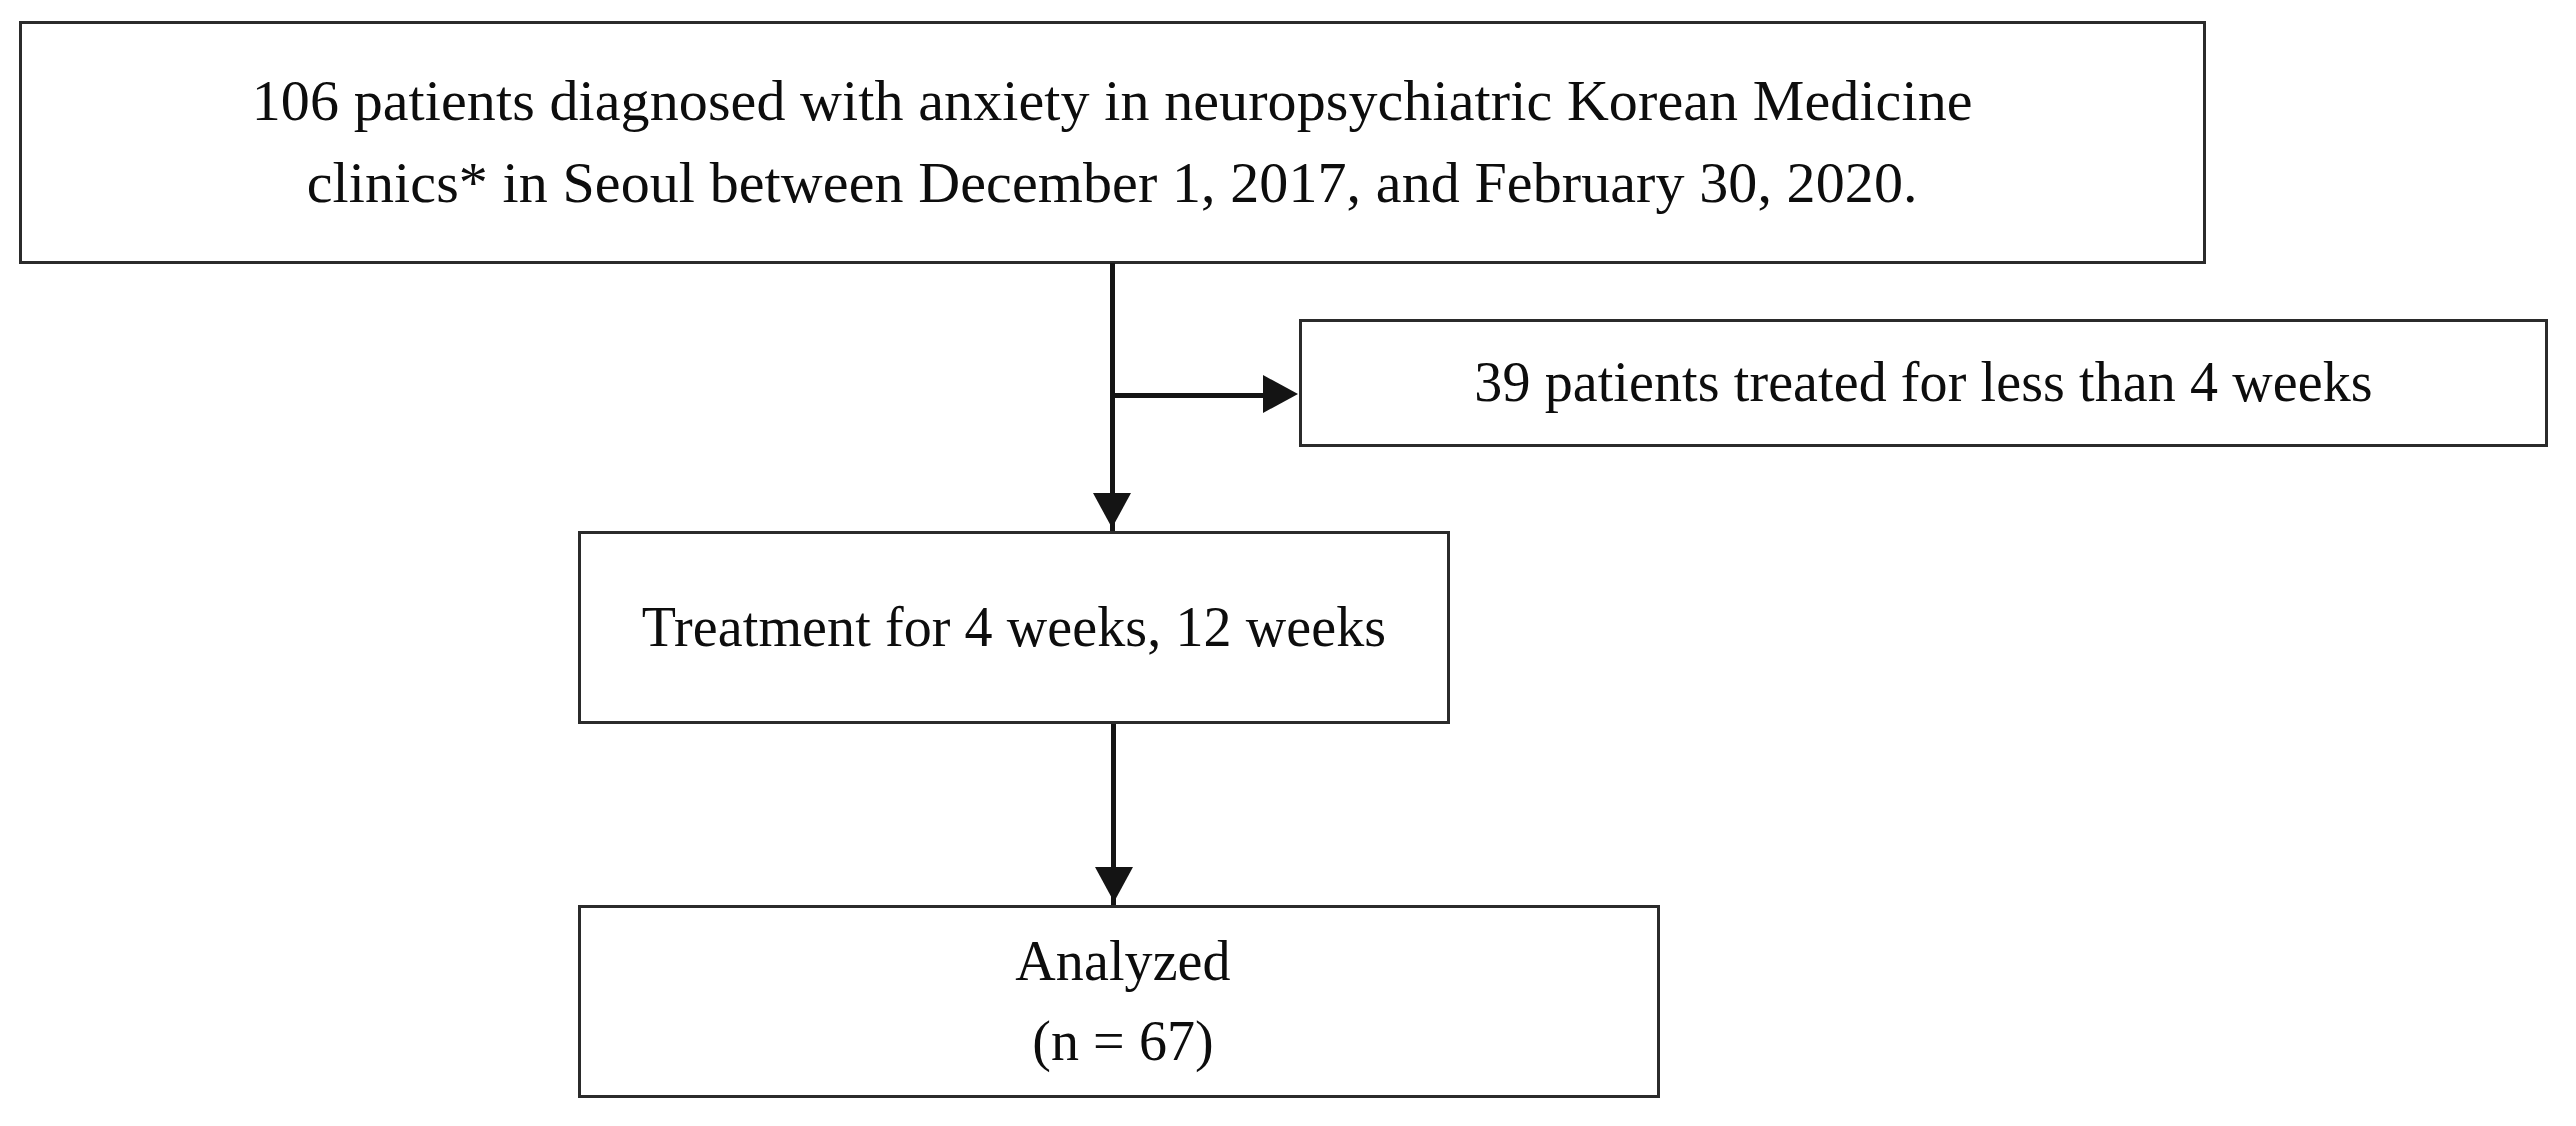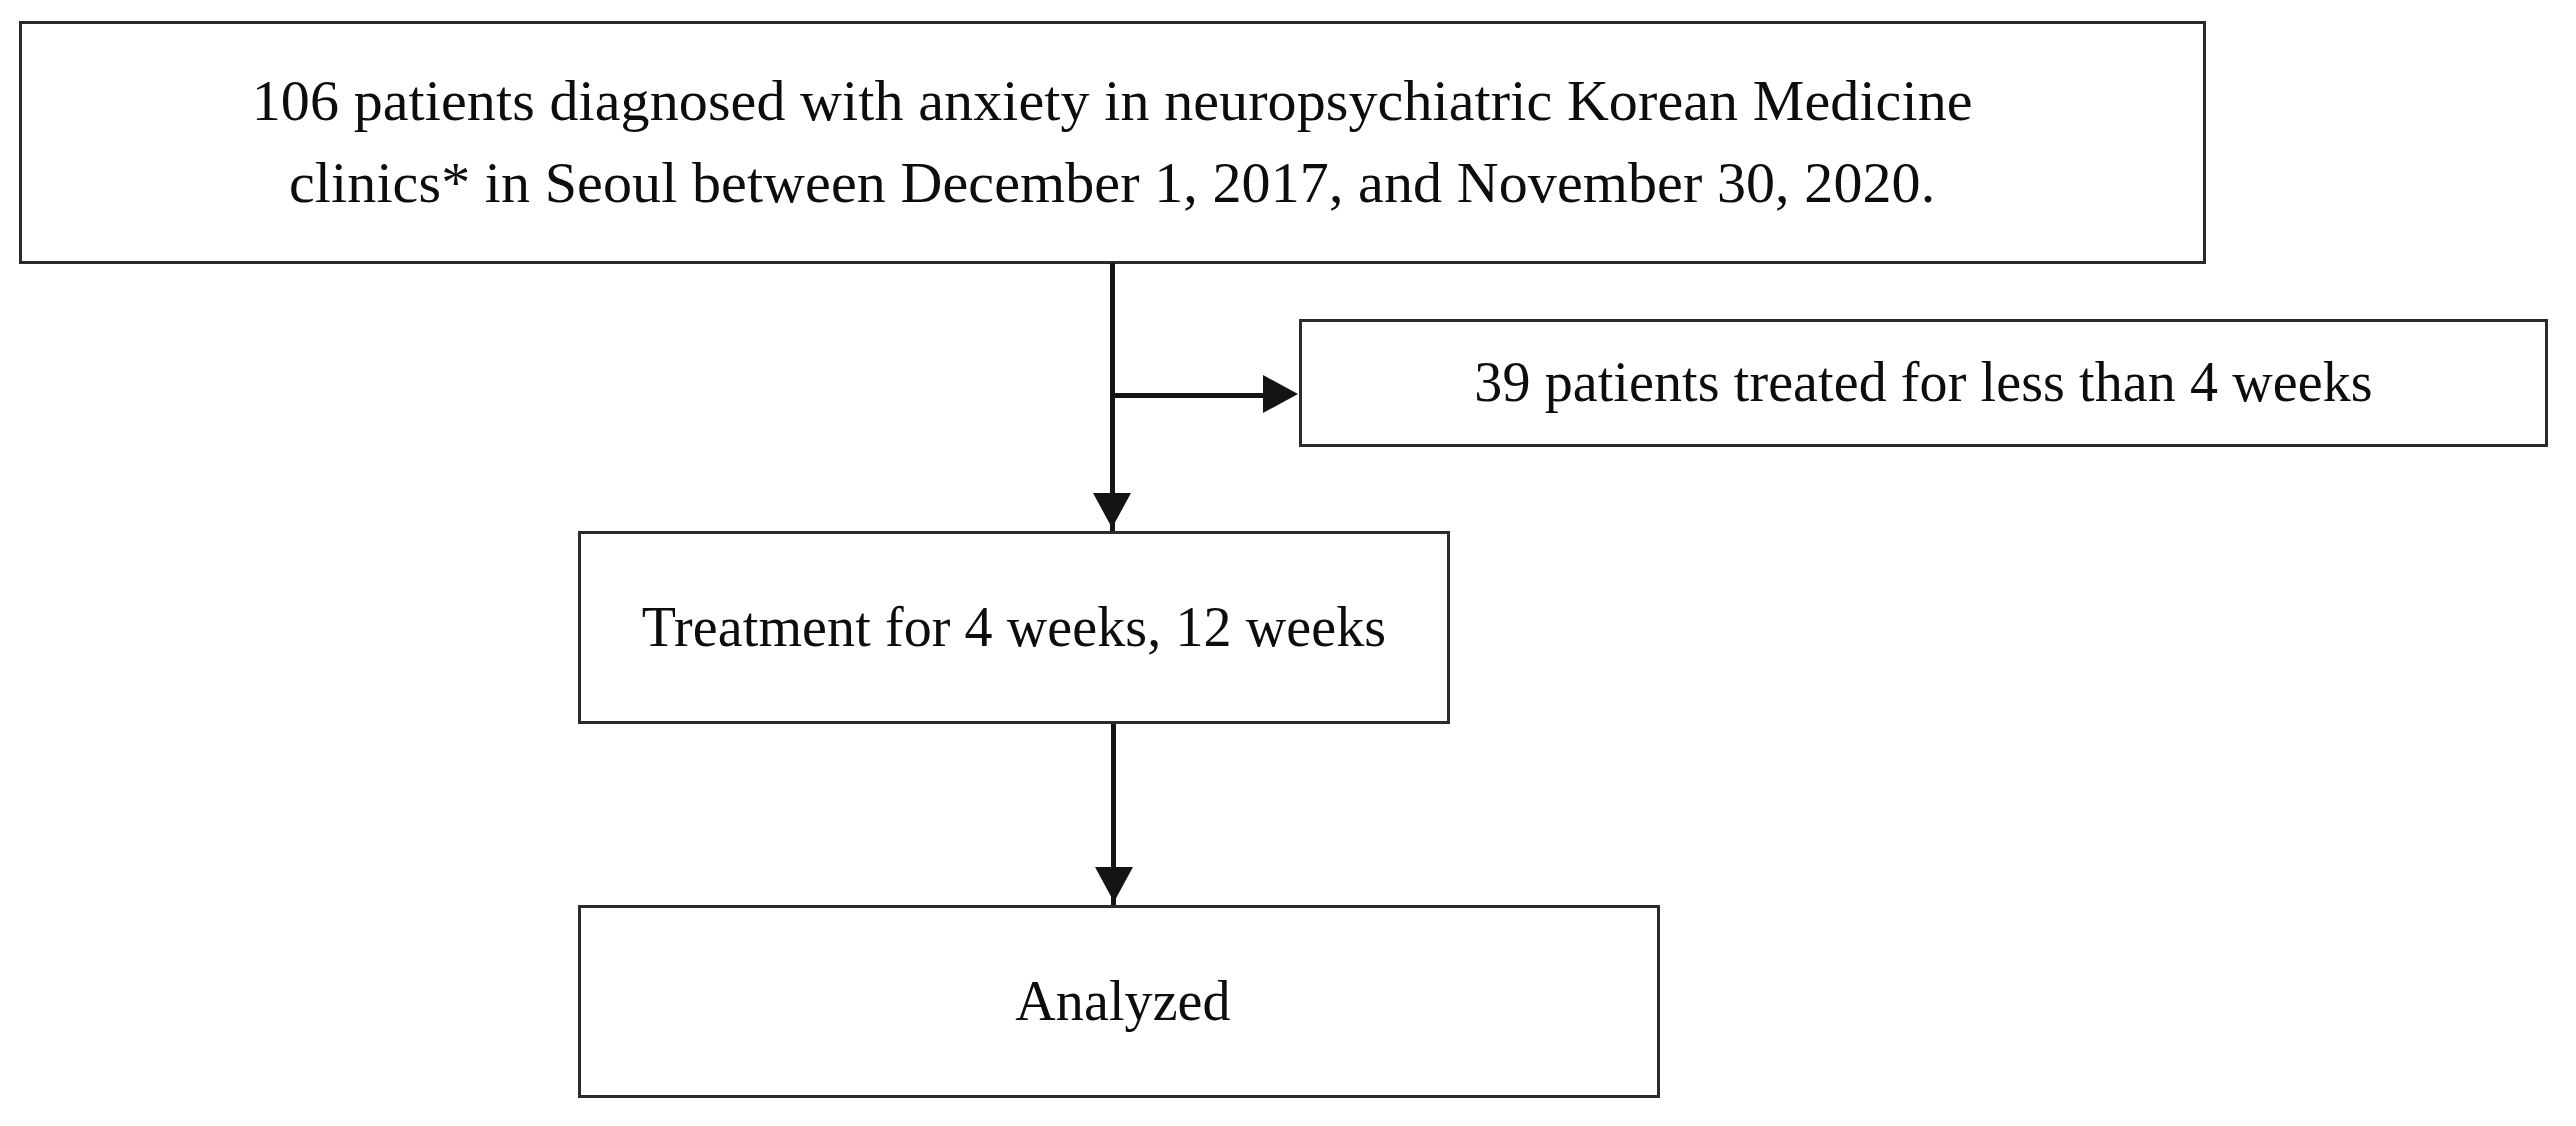--- a/index.html
+++ b/index.html
@@ -94,21 +94,21 @@
   #conn-treatment-analyzed { left: 1111px; top: 724px; height: 184px; }
   #arrow-to-analyzed { left: 1095px; top: 867px; }
 </style>
 </head>
 <body>
 
 <div id="canvas">
 
   <div class="node" id="node-enrollment">
     <span class="line">106 patients diagnosed with anxiety in neuropsychiatric Korean Medicine</span>
-    <span class="line">clinics* in Seoul between December 1, 2017, and November 30, 2020.</span>
+    <span class="line">clinics* in Seoul between December 1, 2017, and February 30, 2020.</span>
   </div>
 
   <div class="conn v-line" id="conn-main-vertical"></div>
   <div class="arrow-down" id="arrow-to-treatment"></div>
 
   <div class="conn h-line" id="conn-branch-horizontal"></div>
   <div class="arrow-right" id="arrow-to-excluded"></div>
 
   <div class="node" id="node-excluded">
     <span class="line">39 patients treated for less than 4 weeks</span>
@@ -116,16 +116,17 @@
 
   <div class="node" id="node-treatment">
     <span class="line">Treatment for 4 weeks, 12 weeks</span>
   </div>
 
   <div class="conn v-line" id="conn-treatment-analyzed"></div>
   <div class="arrow-down" id="arrow-to-analyzed"></div>
 
   <div class="node" id="node-analyzed">
     <span class="line">Analyzed</span>
+    <span class="line">(n = 67)</span>
   </div>
 
 </div>
 
 
 </body></html>

